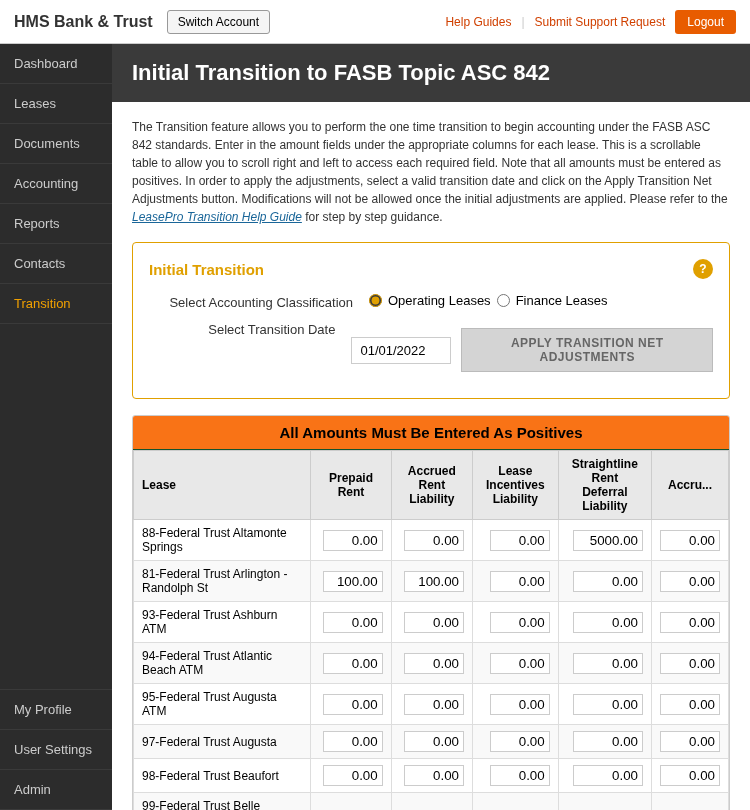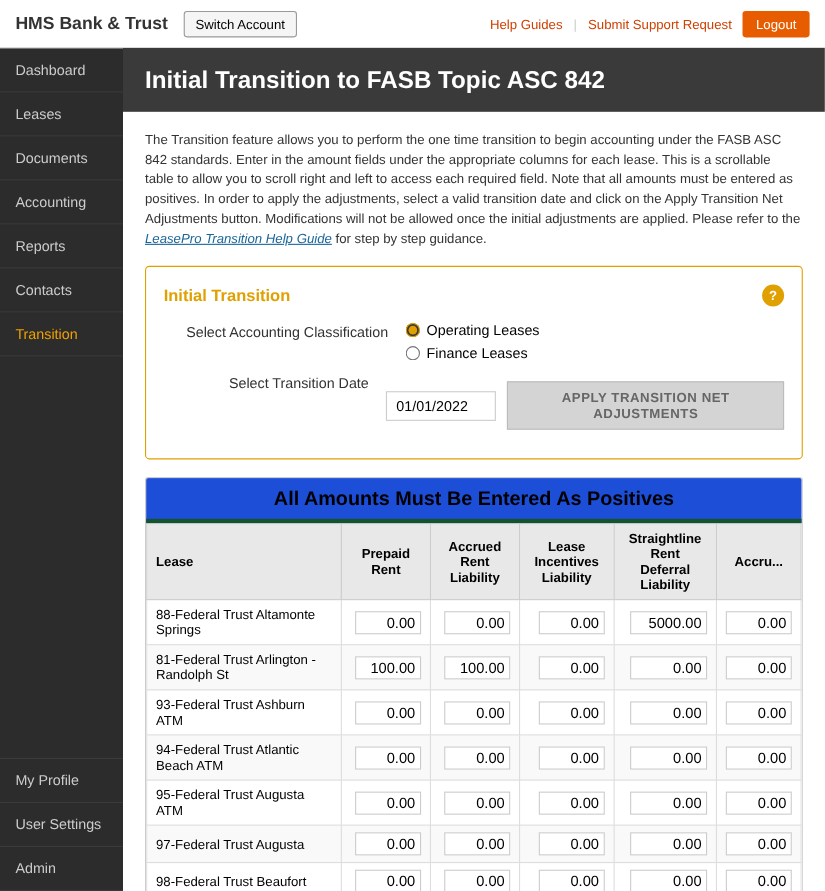--- a/index.html
+++ b/index.html
@@ -150,21 +150,21 @@
     .form-label {
       width: 220px;
       font-size: 13px;
       color: #333;
       padding-top: 2px;
       text-align: right;
       padding-right: 16px;
     }
     .form-controls {
       display: flex;
-      flex-direction: column;
+      flex-direction: row;
       gap: 6px;
     }
     .radio-option {
       display: flex;
       align-items: center;
       gap: 6px;
       cursor: pointer;
       font-size: 13px;
     }
     input[type="radio"] { cursor: pointer; accent-color: #e0a000; }
@@ -195,24 +195,24 @@
 
     
     #table-container {
       border: 1px solid #ccc;
       border-radius: 3px;
       overflow: hidden;
     }
     #table-note {
       text-align: center;
       font-weight: bold;
-      font-size: 18px;
+      font-size: 15px;
       padding: 8px;
-      background: #1d4ed8;
-      border-bottom: 4px solid #14532d;
+      background: #f97316;
+      border-bottom: 1px solid #14532d;
     }
     table {
       width: 100%;
       border-collapse: collapse;
       font-size: 12px;
     }
     thead th {
       background: #e8e8e8;
       border: 1px solid #ccc;
       padding: 6px 8px;

